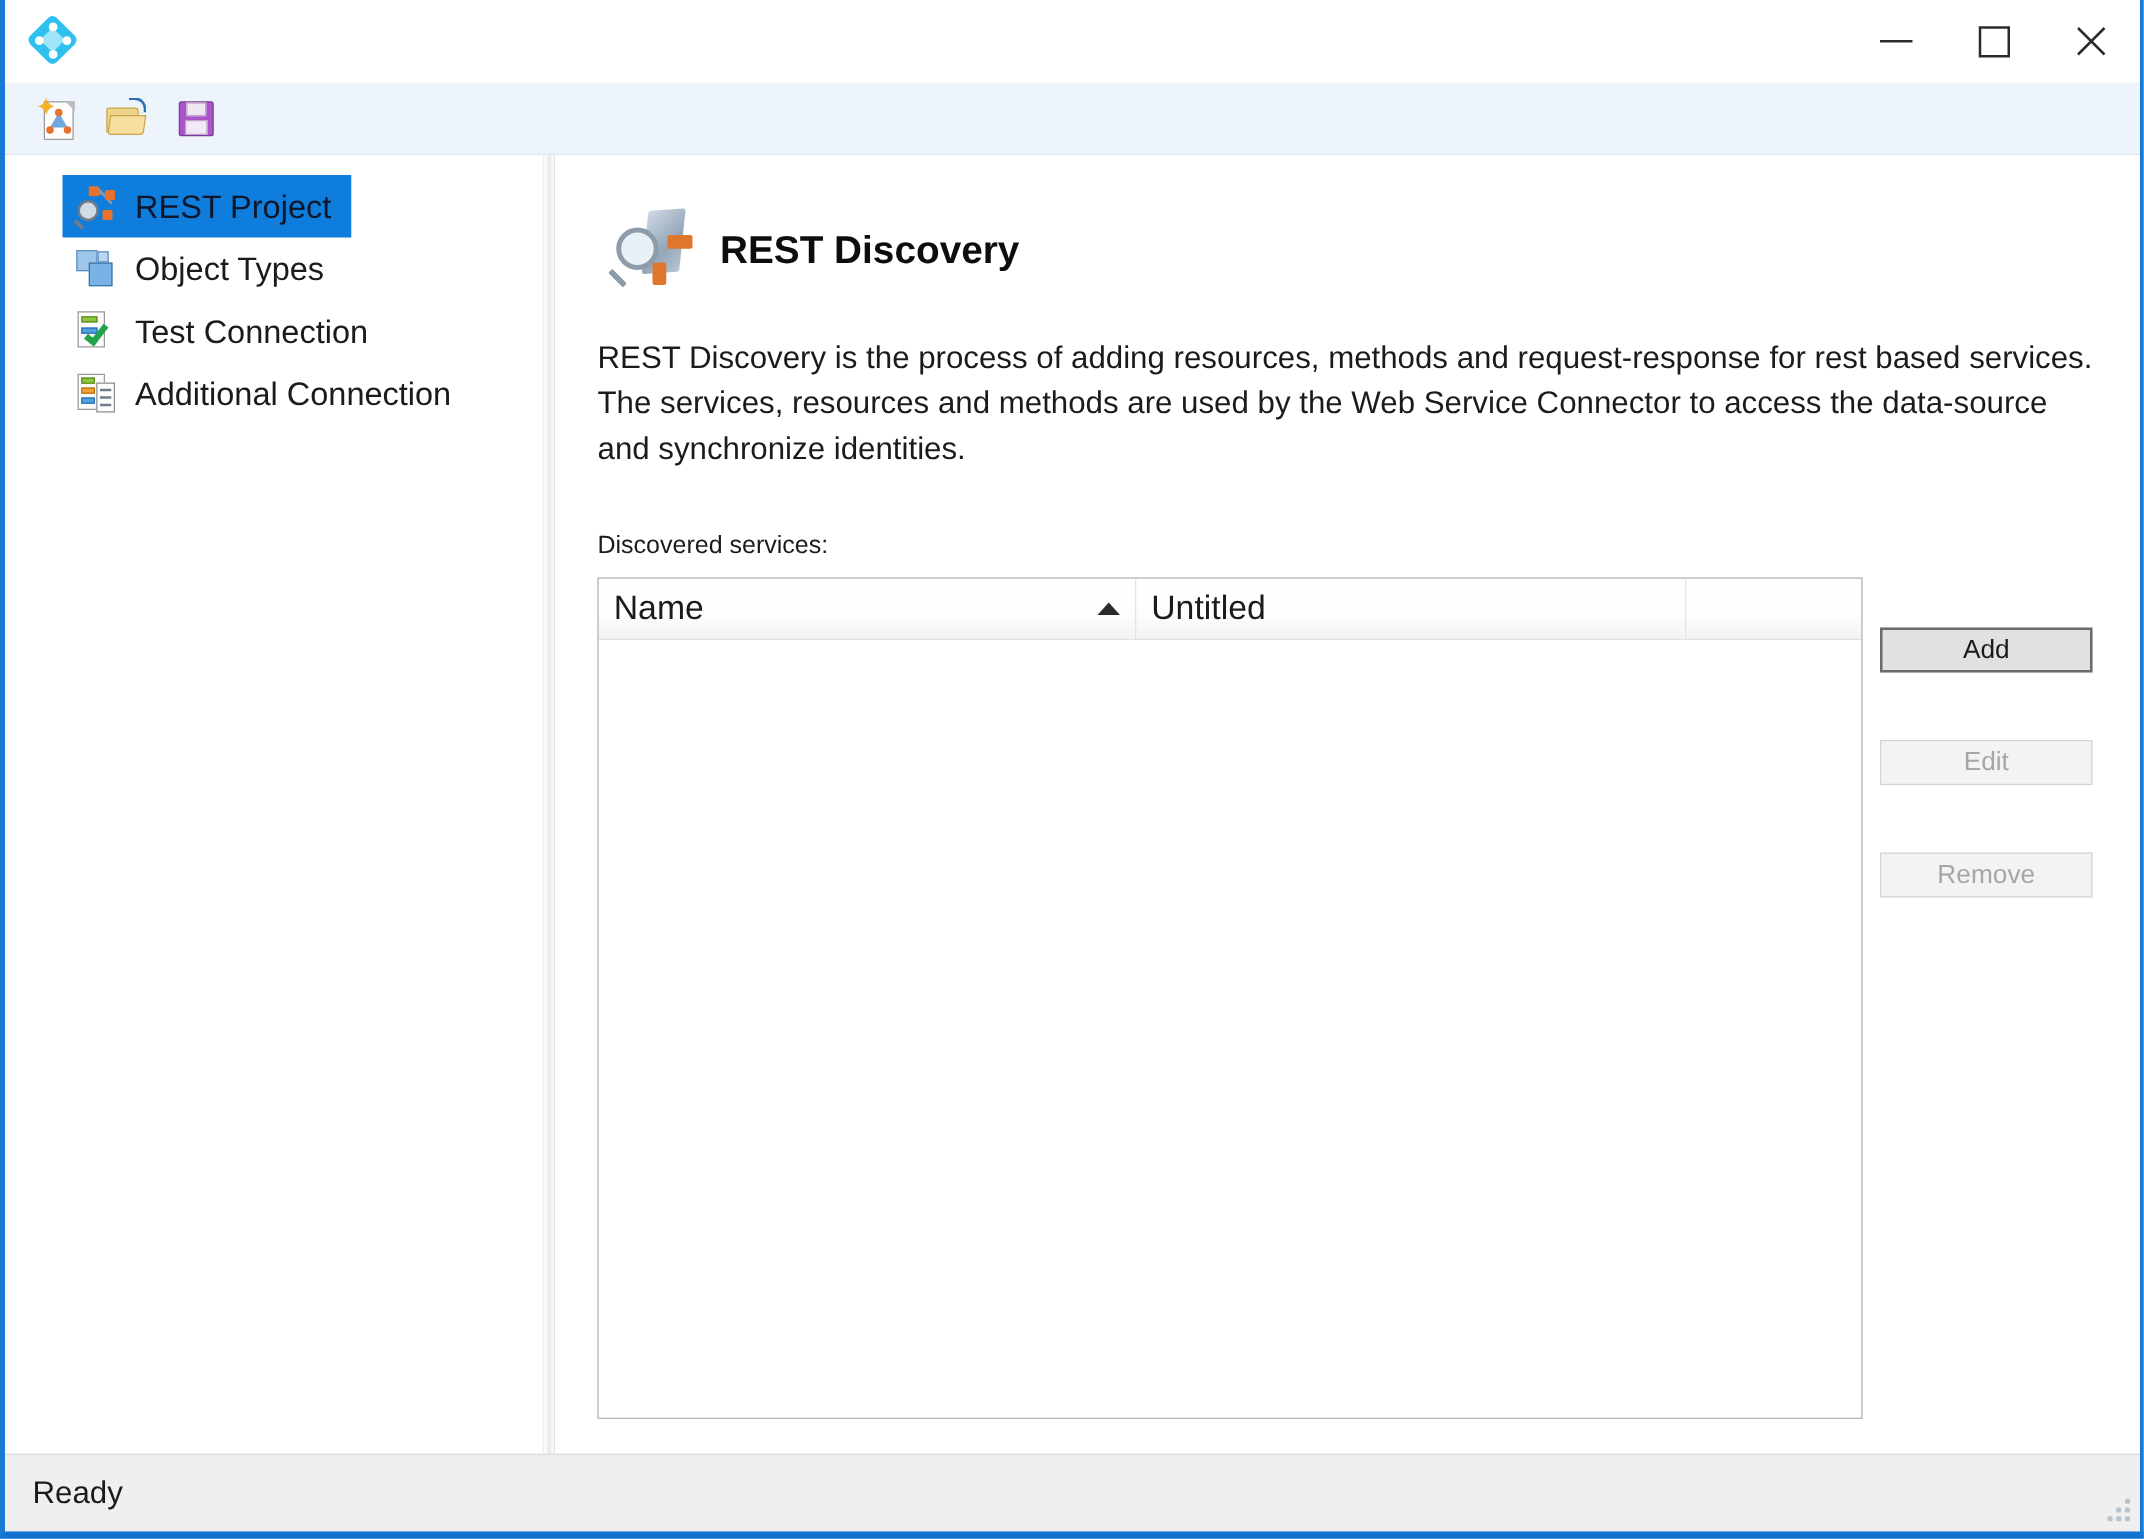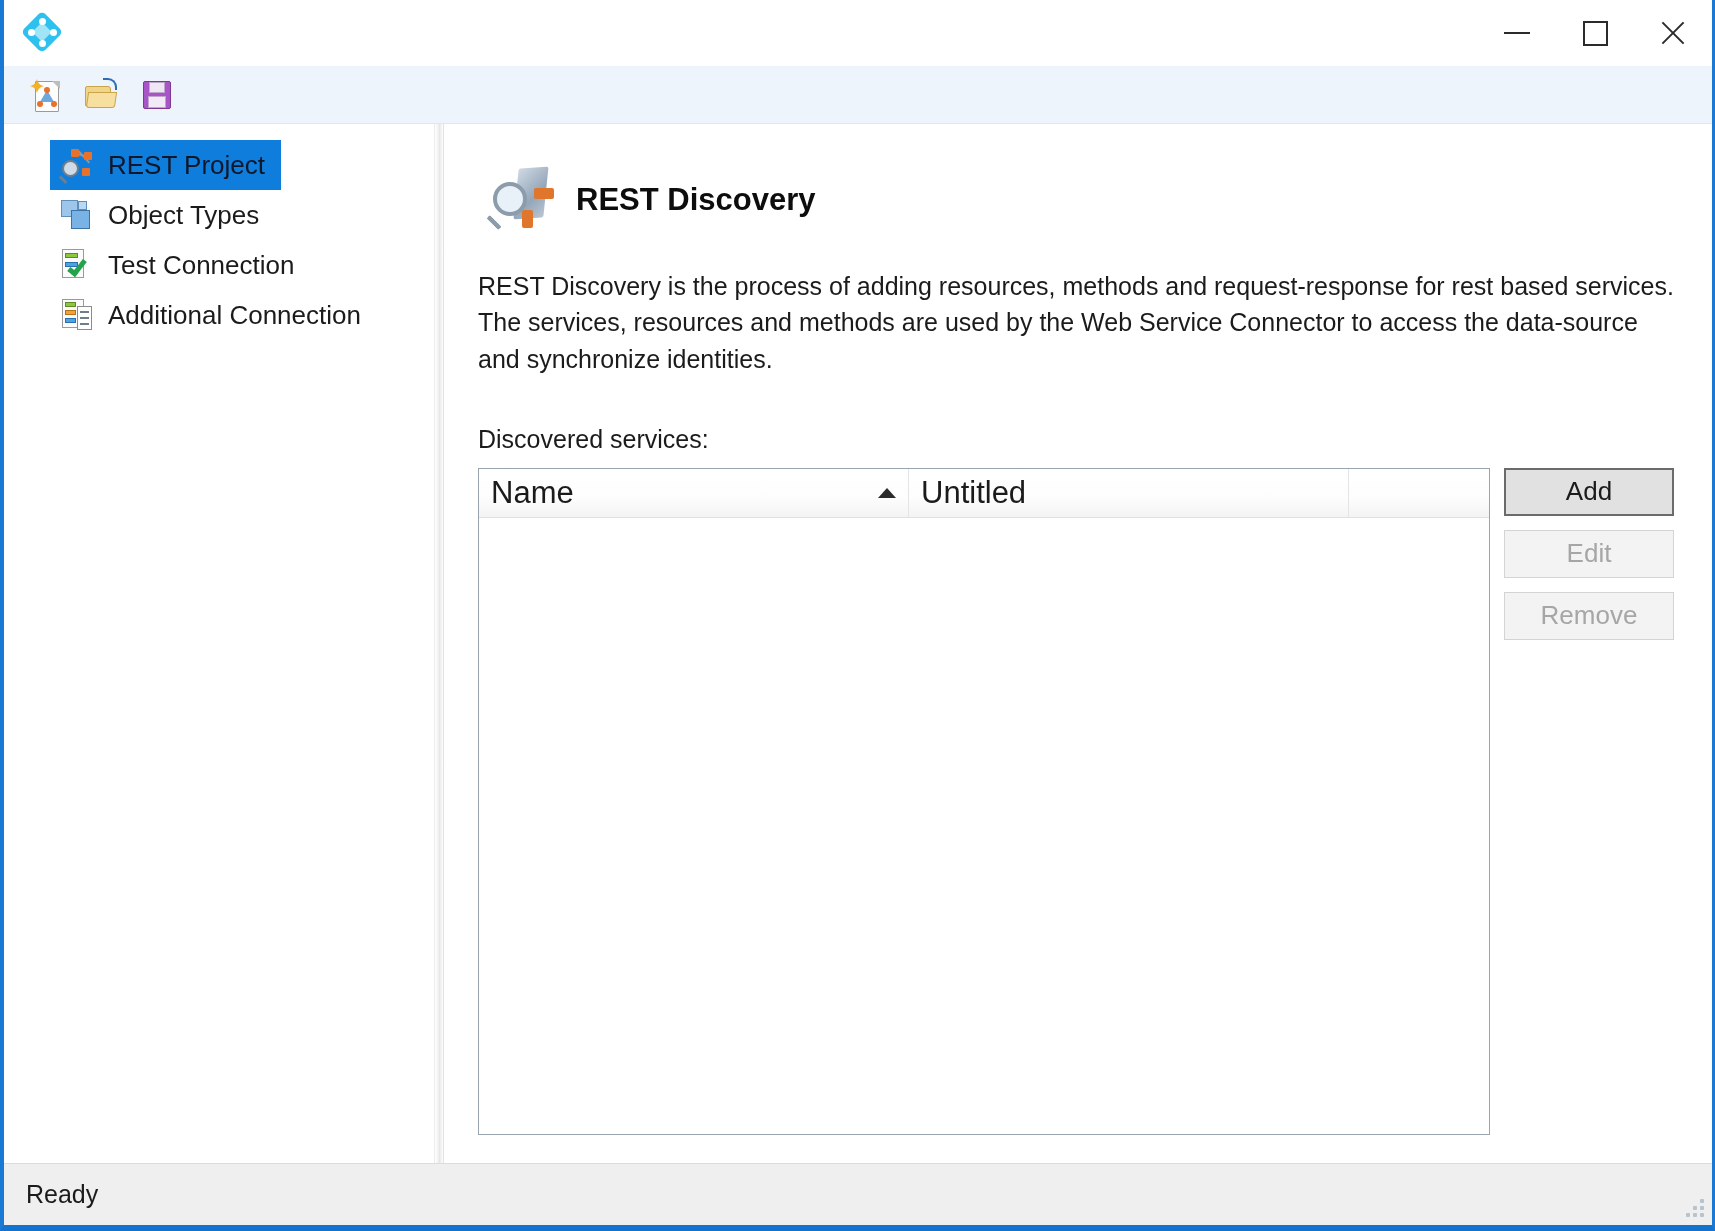--- a/index.html
+++ b/index.html
@@ -449,21 +449,21 @@
 
   .desc {
     font-size: 25px;
     line-height: 1.45;
     color: #1b1b1b;
     max-width: 1220px;
     margin: 0 0 48px 0;
   }
 
   .list-label {
-    font-size: 25px;
+    font-size: 20px;
     color: #1b1b1b;
     margin-bottom: 14px;
   }
 
   .list-row {
     display: flex;
     flex: 1 1 auto;
     min-height: 0;
     padding-bottom: 28px;
   }
@@ -481,21 +481,21 @@
   .lv-header {
     display: flex;
     height: 48px;
     flex: 0 0 48px;
     background: linear-gradient(to bottom,#ffffff 0%,#fdfdfd 60%,#f3f3f3 100%);
     border-bottom: 1px solid #e0e0e0;
   }
   .lv-col {
     display: flex;
     align-items: center;
-    font-size: 31px;
+    font-size: 27px;
     color: #1b1b1b;
     padding-left: 12px;
     border-right: 1px solid #e4e4e4;
     box-sizing: border-box;
     position: relative;
     cursor: default;
     white-space: nowrap;
   }
   .lv-col.c-name    { width: 430px; flex: 0 0 430px; }
   .lv-col.c-address { width: 440px; flex: 0 0 440px; }
@@ -513,29 +513,30 @@
 
   .btn-col {
     width: 170px;
     flex: 0 0 170px;
     margin-left: 14px;
     display: flex;
     flex-direction: column;
     align-items: stretch;
   }
   .btn {
-    height: 48px;
-    font-size: 26px;
+    height: 36px;
+    font-size: 21px;
     font-family: "Liberation Sans", sans-serif;
     display: flex;
     align-items: center;
     justify-content: center;
     box-sizing: border-box;
     cursor: default;
     margin-bottom: 14px;
+    margin-top: 40px;
   }
   .btn.default {
     background: #e1e1e1;
     border: 2px solid #6b6b6b;
     color: #1b1b1b;
   }
   .btn.disabled {
     background: #f3f3f3;
     border: 1px solid #d4d4d4;
     color: #a6a6a6;

